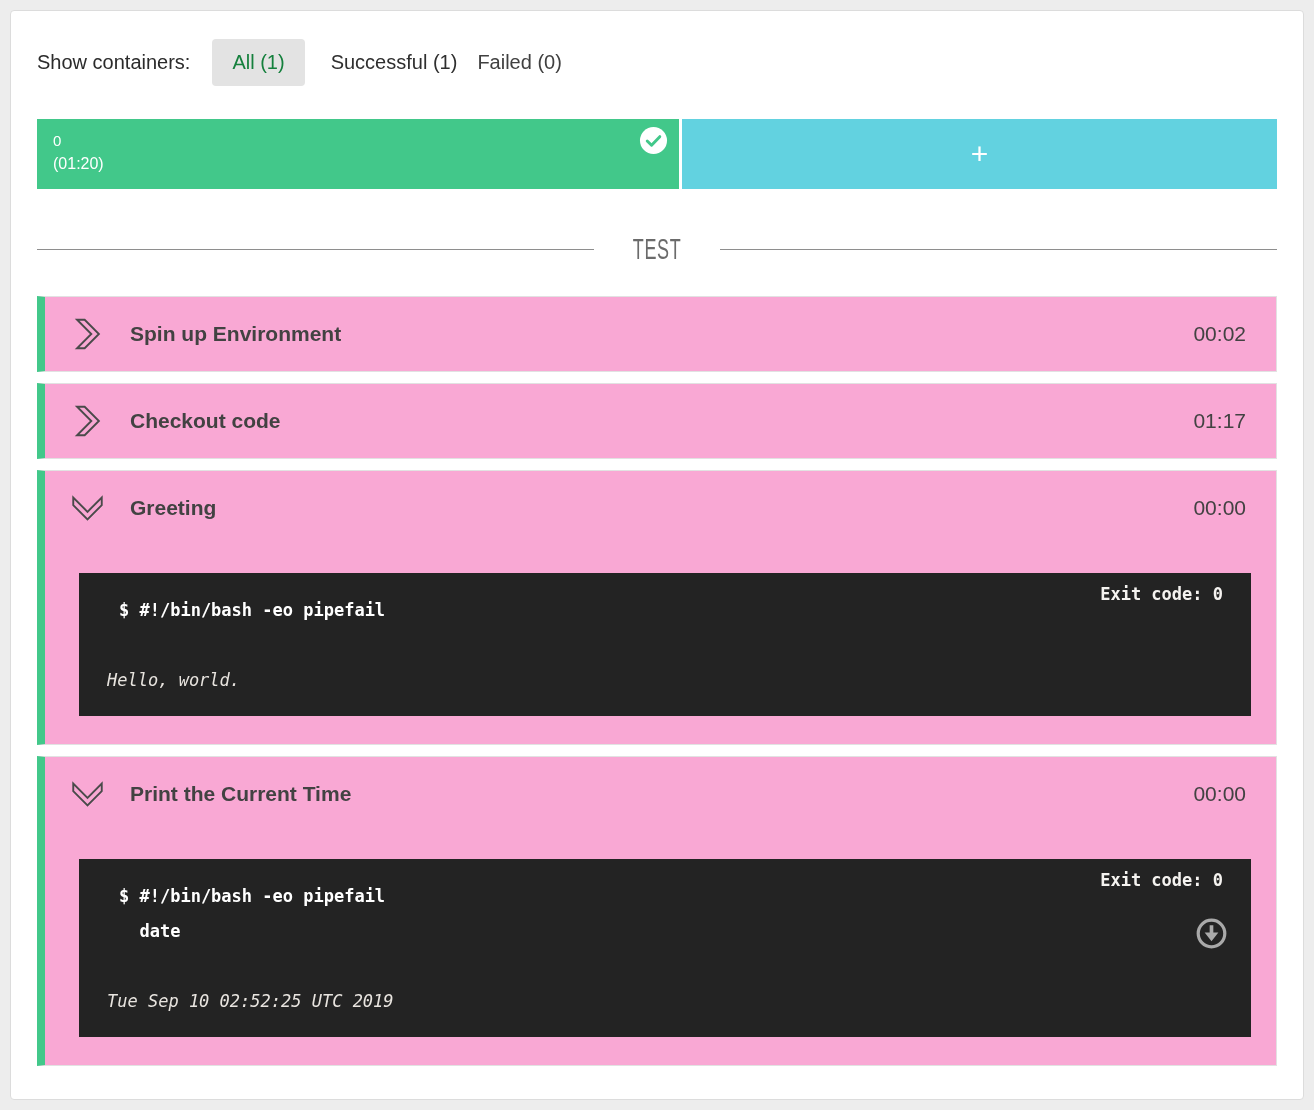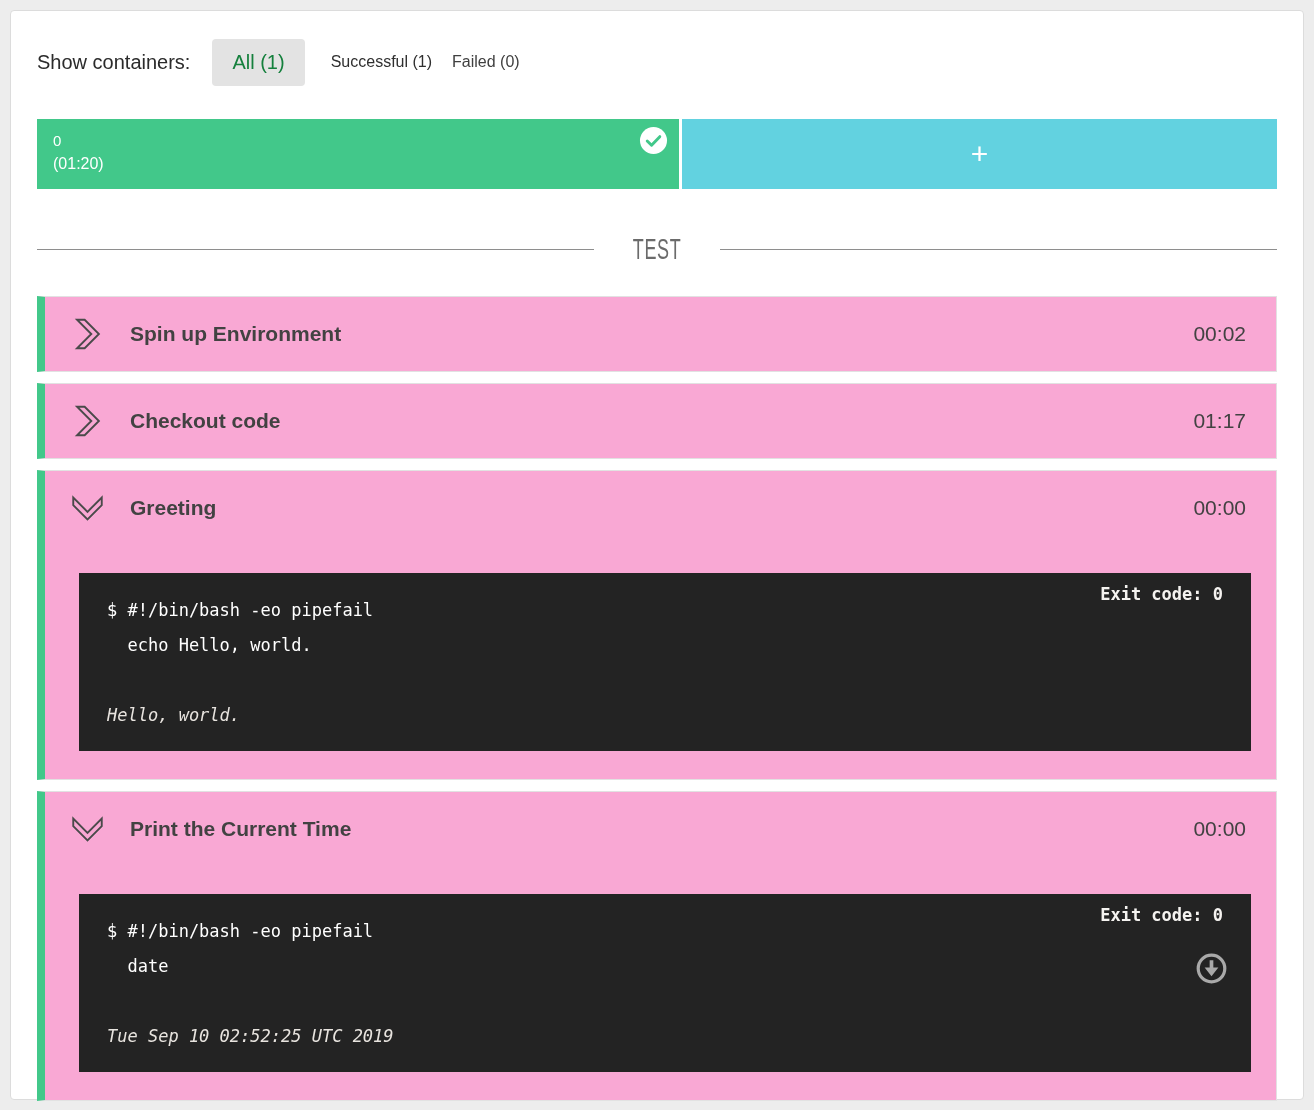--- a/index.html
+++ b/index.html
@@ -21,21 +21,21 @@
     padding:27px 26px 0 26px;
   }
   
   .filter-row{display:flex;align-items:center;height:48px;}
   .filter-label{font-size:20px;color:#2b2b2b;}
   .filter-pill{
     margin:0 16px 0 22px;background:#e3e3e3;border:none;border-radius:4px;
     font-family:inherit;font-size:20px;color:#15803d;padding:12px 20px;cursor:pointer;
   }
   .filter-plain{
-    background:none;border:none;font-family:inherit;font-size:16px;color:#2f2f2f;
+    background:none;border:none;font-family:inherit;font-size:20px;color:#2f2f2f;
     padding:12px 10px;cursor:pointer;
   }
   .filter-plain.disabled{color:#404040;}
   
   .bars{display:flex;margin-top:33px;height:70px;}
   .bar-green{
     position:relative;width:642px;background:var(--green);
     color:#fff;padding:11px 16px;cursor:pointer;
   }
   .bar-index{font-size:15px;line-height:22px;}
@@ -71,21 +71,21 @@
   .step-spacer{flex:1;}
   .step-time{font-size:21px;color:#424242;}
   
   .terminal{
     position:relative;margin:28px 25px 28px 34px;
     background:var(--terminal-bg);
     font-family:"DejaVu Sans Mono","Liberation Mono",monospace;
     font-size:17px;line-height:35px;
     padding:20px 28px 18px 28px;
   }
-  .cmd{color:#ffffff;font-weight:normal;white-space:pre;}
+  .cmd{color:#ffffff;font-weight:bold;white-space:pre;margin-left:12px;}
   .blank-line{height:35px;}
   .out{color:#e8e4df;white-space:pre;font-style:italic;}
   .exit-code{
     position:absolute;top:4px;right:28px;
     color:#f5f3f0;font-weight:bold;
   }
   .download-icon{position:absolute;top:58px;right:23px;width:33px;height:33px;cursor:pointer;}
 </style>
 </head>
 <body>
@@ -147,21 +147,20 @@
       <div class="step-header">
         <svg class="chev down" viewBox="0 0 30 40">
           <path d="M4 5 L12 5 L27 20 L12 35 L4 35 L19 20 Z"></path>
         </svg>
         <span class="step-title">Greeting</span>
         <span class="step-spacer"></span>
         <span class="step-time">00:00</span>
       </div>
       <div class="terminal">
         <div class="cmd">$ #!/bin/bash -eo pipefail</div>
-        <div class="cmd">  echo Hello, world.</div>
         <div class="blank-line"></div>
         <div class="out">Hello, world.</div>
         <div class="exit-code">Exit code: 0</div>
       </div>
     </div>
 
     <div class="step">
       <div class="step-header">
         <svg class="chev down" viewBox="0 0 30 40">
           <path d="M4 5 L12 5 L27 20 L12 35 L4 35 L19 20 Z"></path>

